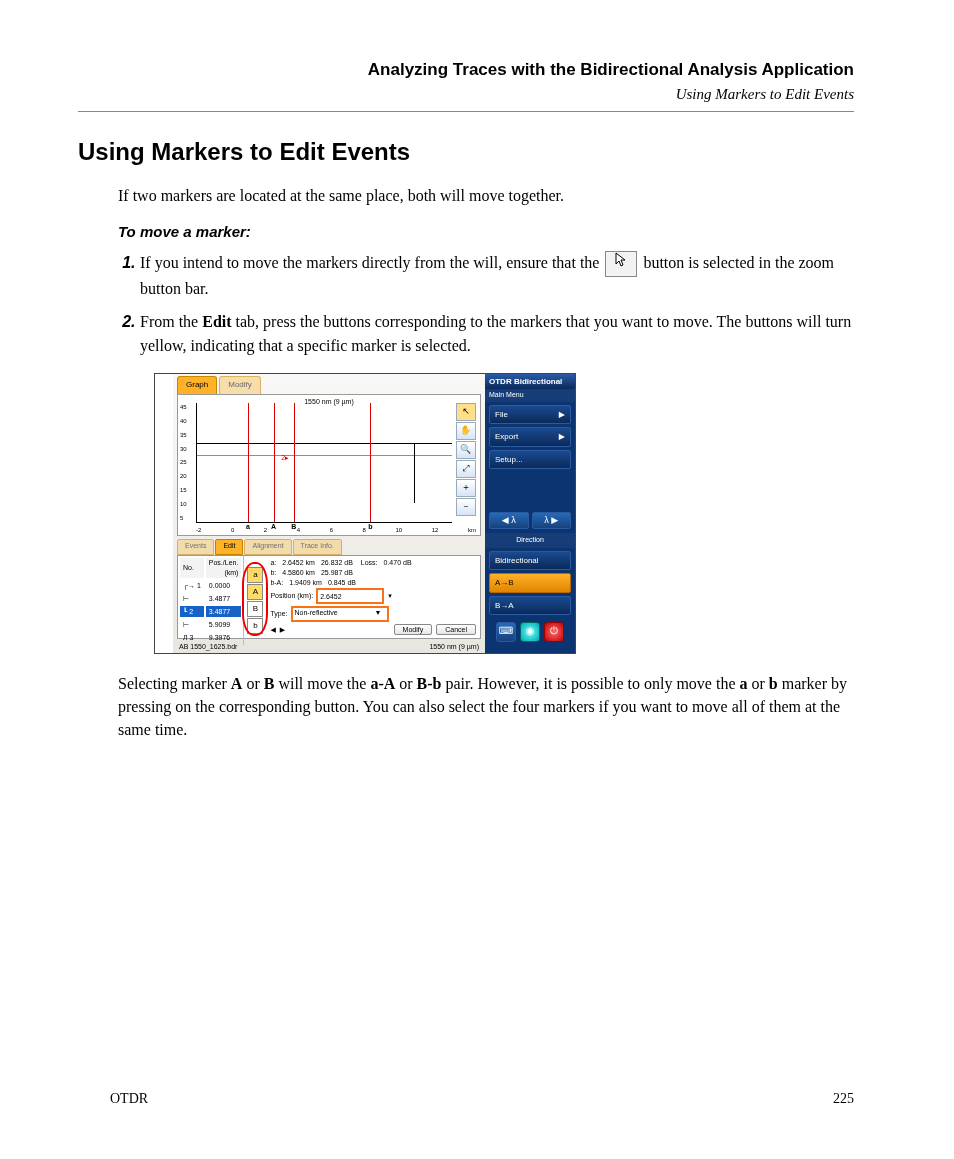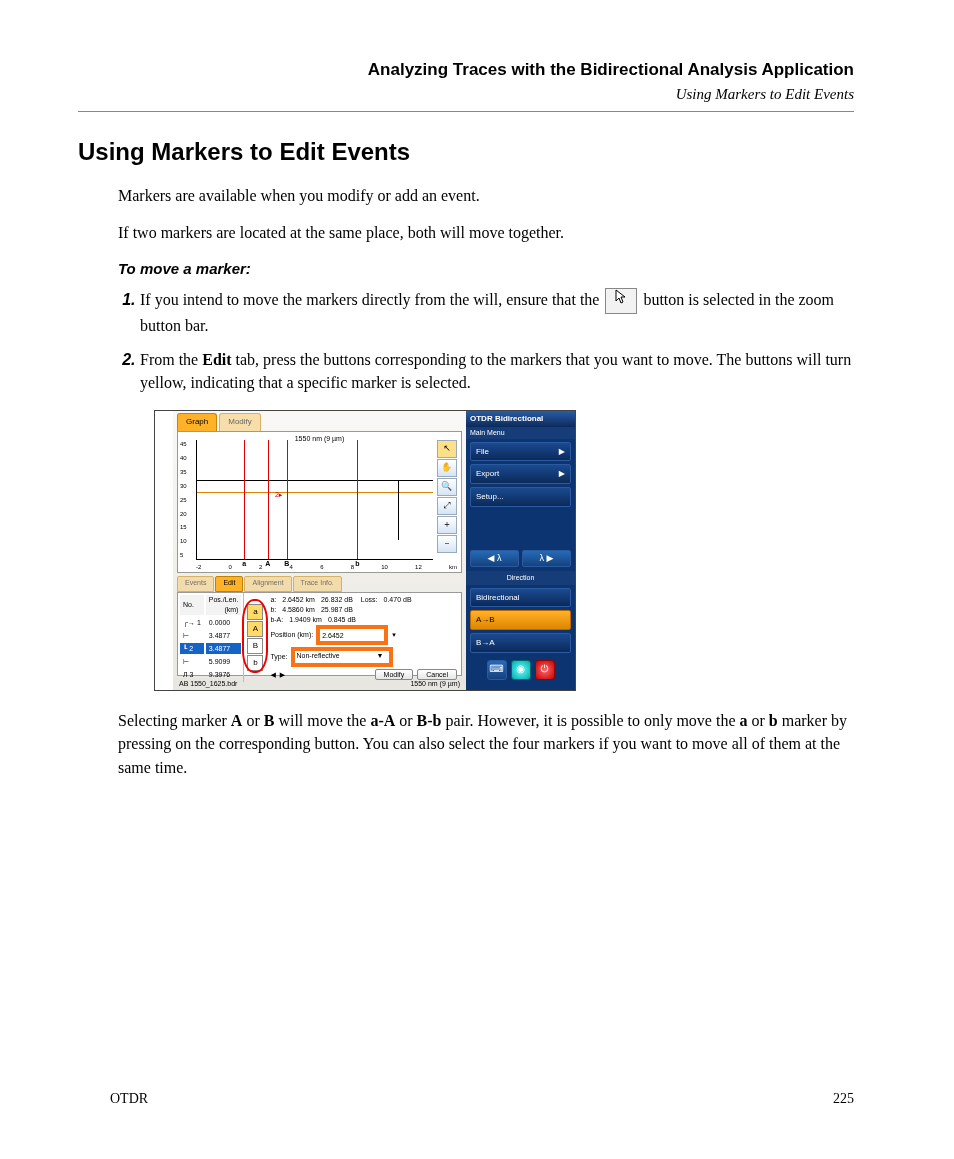--- a/index.html
+++ b/index.html
@@ -61,21 +61,21 @@
   }
   .bold { font-weight: bold; }
   .screenshot {
     margin: 8px 0 18px 36px;
     width: 420px;
     border: 1px solid #444;
     font-family: Arial, sans-serif;
   }
   .ss-wrapper { display: flex; margin-left: 18px; }
   .ss-main { flex: 1; background: linear-gradient(#f9f8f6,#eae7e0); }
-  .ss-side { width: 109px; background: #0b3470; color: #fff; font-size: 8px; }
+  .ss-side { width: 90px; background: #0b3470; color: #fff; font-size: 8px; }
   .ss-tabs { display: flex; height: 18px; font-size: 8px; }
   .ss-tab {
     padding: 2px 8px;
     background: #ffb128;
     border: 1px solid #c98500;
     border-bottom: none;
     border-radius: 3px 3px 0 0;
     margin-right: 2px;
   }
   .ss-tab.inactive { background: #f6cd78; opacity: 0.6; }
@@ -105,21 +105,21 @@
   .evt-table td { padding: 0 3px; height: 11px; white-space: nowrap; }
   .evt-table thead td { background: #f3f3f3; font-weight: normal; }
   .selected-row td { background: #1663c7; color: #fff; }
   .marker-btns { display: flex; flex-direction: column; padding: 1px; }
   .mbtn { width: 14px; height: 14px; border: 1px solid #888; font-size: 8px; text-align: center; line-height: 13px; margin-bottom: 1px; background: #fff; }
   .mbtn.on { background: #ffda66; }
   .red-circle { border: 2px solid #e00; border-radius: 45%/30%; position: absolute; }
   .fields { flex: 1; padding: 2px 4px; position: relative; }
   .field-row { display: flex; align-items: center; margin-bottom: 2px; font-size: 7px; }
   .field-row span { flex: 0 0 auto; margin-right: 3px; }
-  .field-input { border: 4px solid #f97316; height: 12px; padding: 0 2px; font-size: 7px; background: #fff; }
+  .field-input { border: 2px solid #f97316; height: 12px; padding: 0 2px; font-size: 7px; background: #fff; }
   .ab-info span { display: inline-block; margin-right: 6px; font-size: 7px; }
   .btn { border: 1px solid #888; background: linear-gradient(#fff,#e6e6e6); font-size: 7px; padding: 1px 8px; border-radius: 2px; }
   .status-bar { display: flex; justify-content: space-between; font-size: 7px; padding: 1px 6px; background: #e8e6e0; }
   .side-title { background: linear-gradient(#2a5ca8,#0b2a5a); padding: 2px 4px; font-size: 8px; font-weight: bold; }
   .side-mm { background: #163d78; padding: 1px 4px; font-size: 7px; }
   .side-btn { margin: 3px 4px; border: 1px solid #2c5aa0; background: linear-gradient(#1a4a90,#0b2a5a); padding: 3px 5px; border-radius: 2px; font-size: 8px; display: flex; justify-content: space-between; align-items: center; }
   .side-btn.orange { background: linear-gradient(#ffb128,#e08500); border-color: #b86a00; color: #000; }
   .lambda-row { display: flex; gap: 3px; margin: 4px; }
   .lambda { flex: 1; border: 1px solid #2c5aa0; background: linear-gradient(#256ab8,#16427e); text-align: center; font-size: 9px; padding: 1px 0; border-radius: 2px; }
   .side-sec { background: #163d78; text-align: center; font-size: 7px; padding: 2px 0; margin: 4px 0 0 0; }
@@ -136,21 +136,20 @@
 <div class="page">
   <div class="header">
     <div class="header-title">Analyzing Traces with the Bidirectional Analysis Application</div>
     <div class="header-sub">Using Markers to Edit Events</div>
   </div>
   <hr class="rule">
 
   <h1 class="section">Using Markers to Edit Events</h1>
 
   <div class="body-text">
-    <p>Markers are available when you modify or add an event.</p>
     <p>If two markers are located at the same place, both will move together.</p>
 
     <div class="subhead">To move a marker:</div>
 
     <ol class="steps">
       <li>
         <span>If you intend to move the markers directly from the will, ensure that the </span>
         <span class="inline-btn">
           <svg width="14" height="16" viewBox="0 0 14 16">
               <path d="M2 1 L2 12 L5 9 L7 14 L9 13 L7 8 L11 8 Z" fill="#fff" stroke="#000" stroke-width="1"></path>

